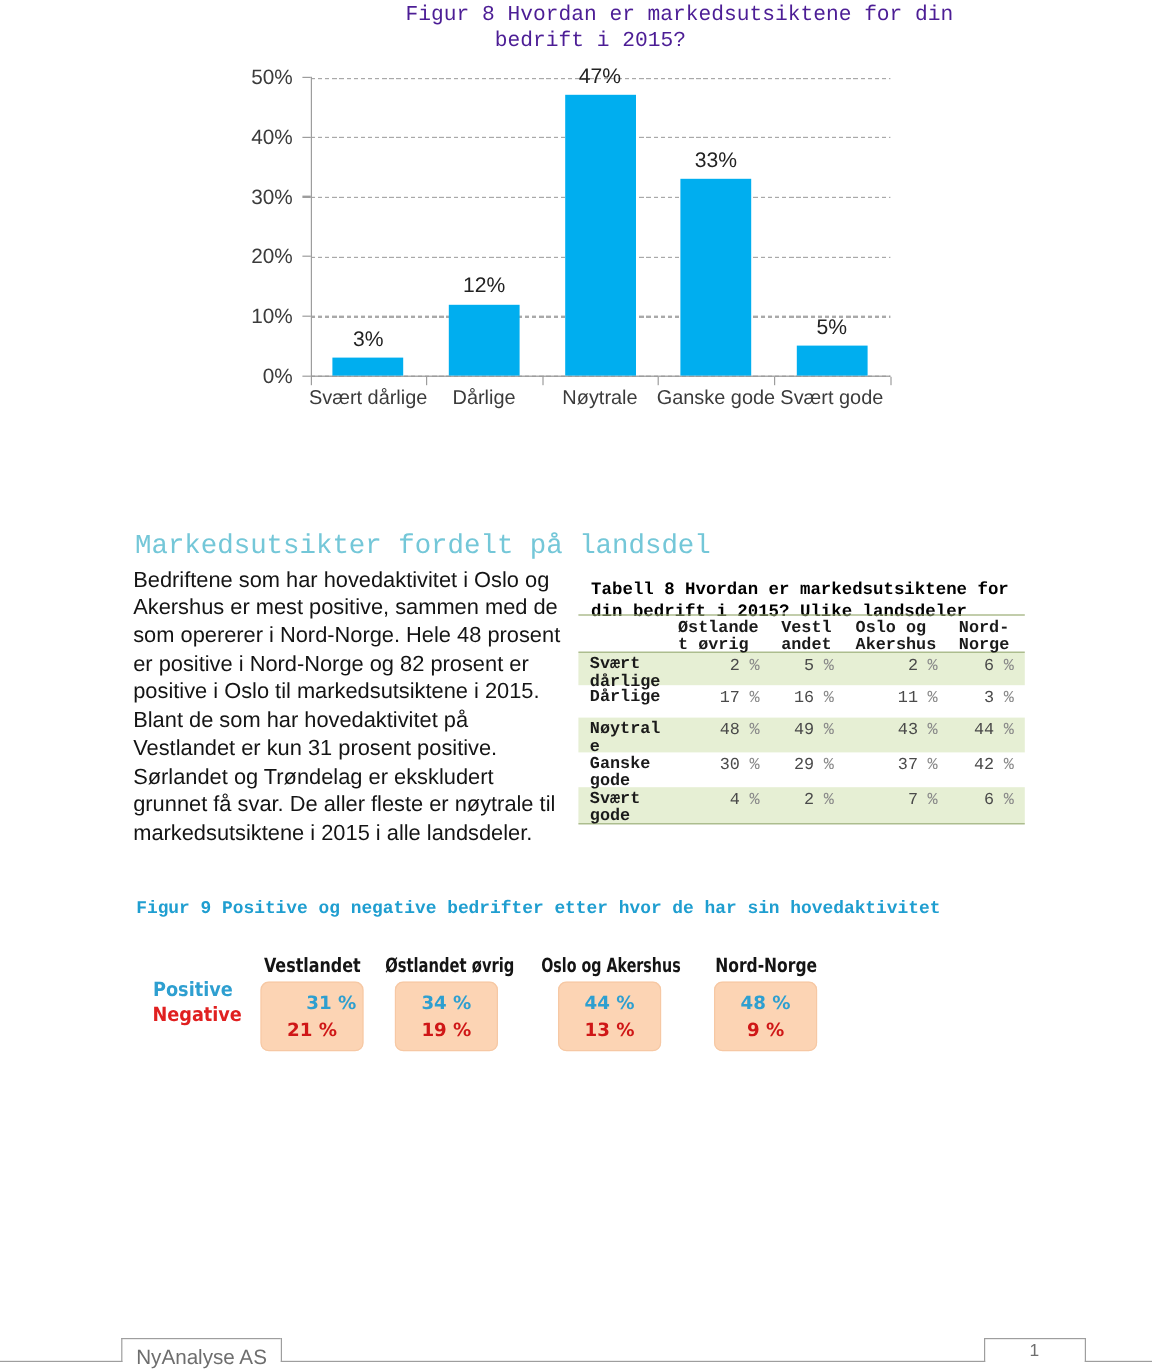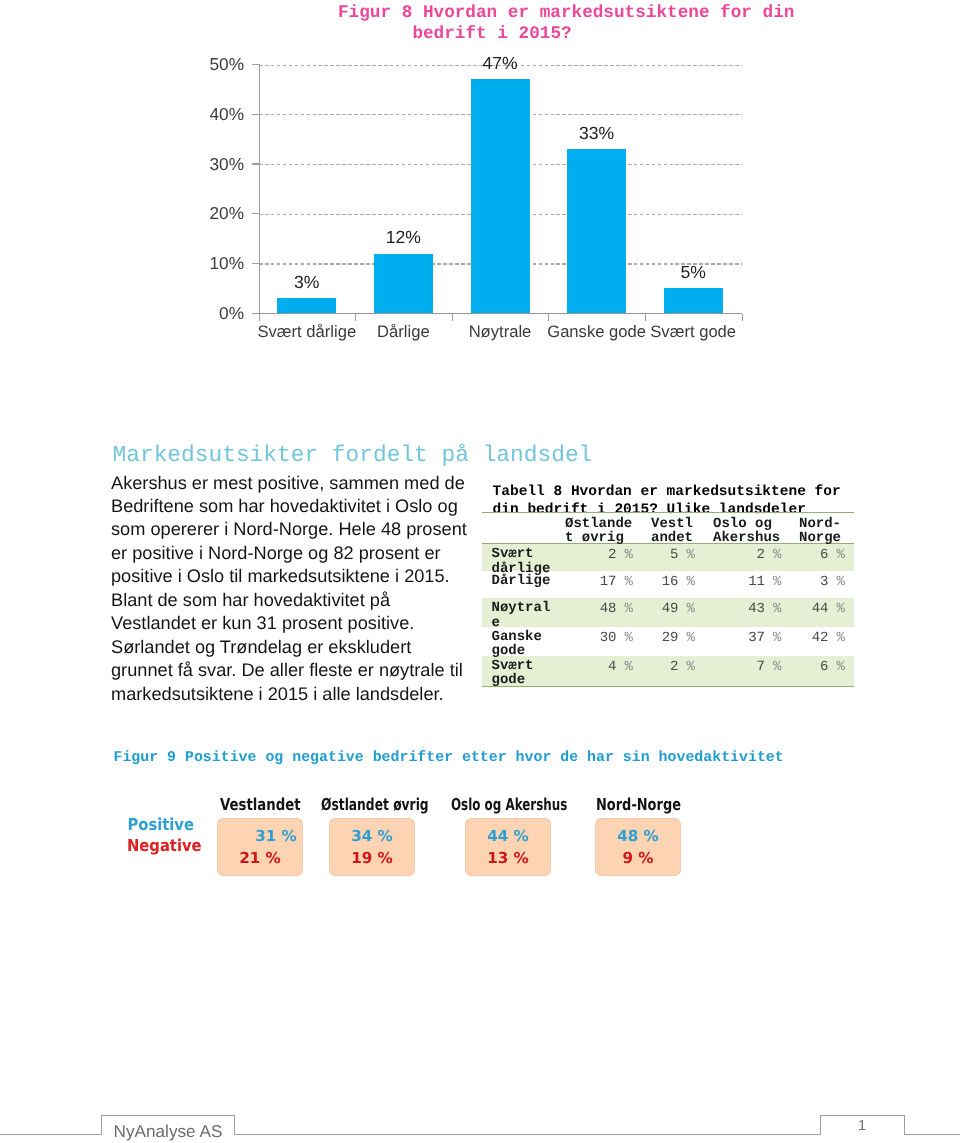--- a/index.html
+++ b/index.html
@@ -1,20 +1,20 @@
 <!DOCTYPE html>
 <html><head>
 <meta charset="utf-8">
 <style>
   html,body{margin:0;padding:0;}
   body{width:960px;height:1143px;background:#ffffff;font-family:"Liberation Sans",sans-serif;position:relative;overflow:hidden;-webkit-font-smoothing:antialiased;text-rendering:geometricPrecision;}
   .page{position:absolute;left:0;top:0;width:960px;height:1143px;}
 
   
-  .fig8-cap{position:absolute;left:112px;top:3px;width:760px;font-family:"Liberation Mono",monospace;font-size:17.7px;font-weight:bold;color:#ec4899;line-height:21px;white-space:pre;}
+  .fig8-cap{position:absolute;left:112px;top:3px;width:760px;font-family:"Liberation Mono",monospace;font-size:17.7px;font-weight:normal;color:#4c1d95;line-height:21px;white-space:pre;}
   .fig8-cap .l1{display:block;padding-left:226px;}
   .fig8-cap .l2{display:block;text-align:center;}
 
   
   .chart{position:absolute;left:0;top:0;width:960px;height:360px;}
   .c-ylab{position:absolute;text-align:right;font-size:17.3px;color:#3b3b3b;font-family:"Liberation Sans",sans-serif;width:60px;}
   .c-grid{position:absolute;height:1.2px;background-image:repeating-linear-gradient(to right,#a9a9a9 0,#a9a9a9 3.6px,rgba(255,255,255,0) 3.6px,rgba(255,255,255,0) 5.95px);}
   .c-axisY{position:absolute;width:1.2px;background:#9d9d9d;}
   .c-axisX{position:absolute;height:1.2px;background:#969696;}
   .c-tick{position:absolute;width:1.2px;background:#9d9d9d;}
@@ -101,22 +101,22 @@
       <div class="c-tick" style="left: 644.9px; top: 314.2px; height: 7px;"></div>
       <div class="c-bar" style="left: 663.7px; top: 288.33px; width: 59px; height: 24.87px; background: rgb(0, 174, 239);"></div>
       <div class="c-val" style="left: 643.2px; top: 262.03px; width: 100px;">5%</div>
       <div class="c-cat" style="left: 623.2px; top: 322px; width: 140px;">Svært gode</div>
       <div class="c-tick" style="left: 741.5px; top: 314.2px; height: 7px;"></div>
     </div>
 
   <div class="sec-h">Markedsutsikter fordelt på landsdel</div>
 
   <div class="body-p" id="bodyp">
+      <span>Bedriftene som har hovedaktivitet i Oslo og</span>
       <span>Akershus er mest positive, sammen med de</span>
-      <span>Bedriftene som har hovedaktivitet i Oslo og</span>
       <span>som opererer i Nord-Norge. Hele 48 prosent</span>
       <span>er positive i Nord-Norge og 82 prosent er</span>
       <span>positive i Oslo til markedsutsiktene i 2015.</span>
       <span>Blant de som har hovedaktivitet på</span>
       <span>Vestlandet er kun 31 prosent positive.</span>
       <span>Sørlandet og Trøndelag er ekskludert</span>
       <span>grunnet få svar. De aller fleste er nøytrale til</span>
       <span>markedsutsiktene i 2015 i alle landsdeler.</span>
     </div>
 

